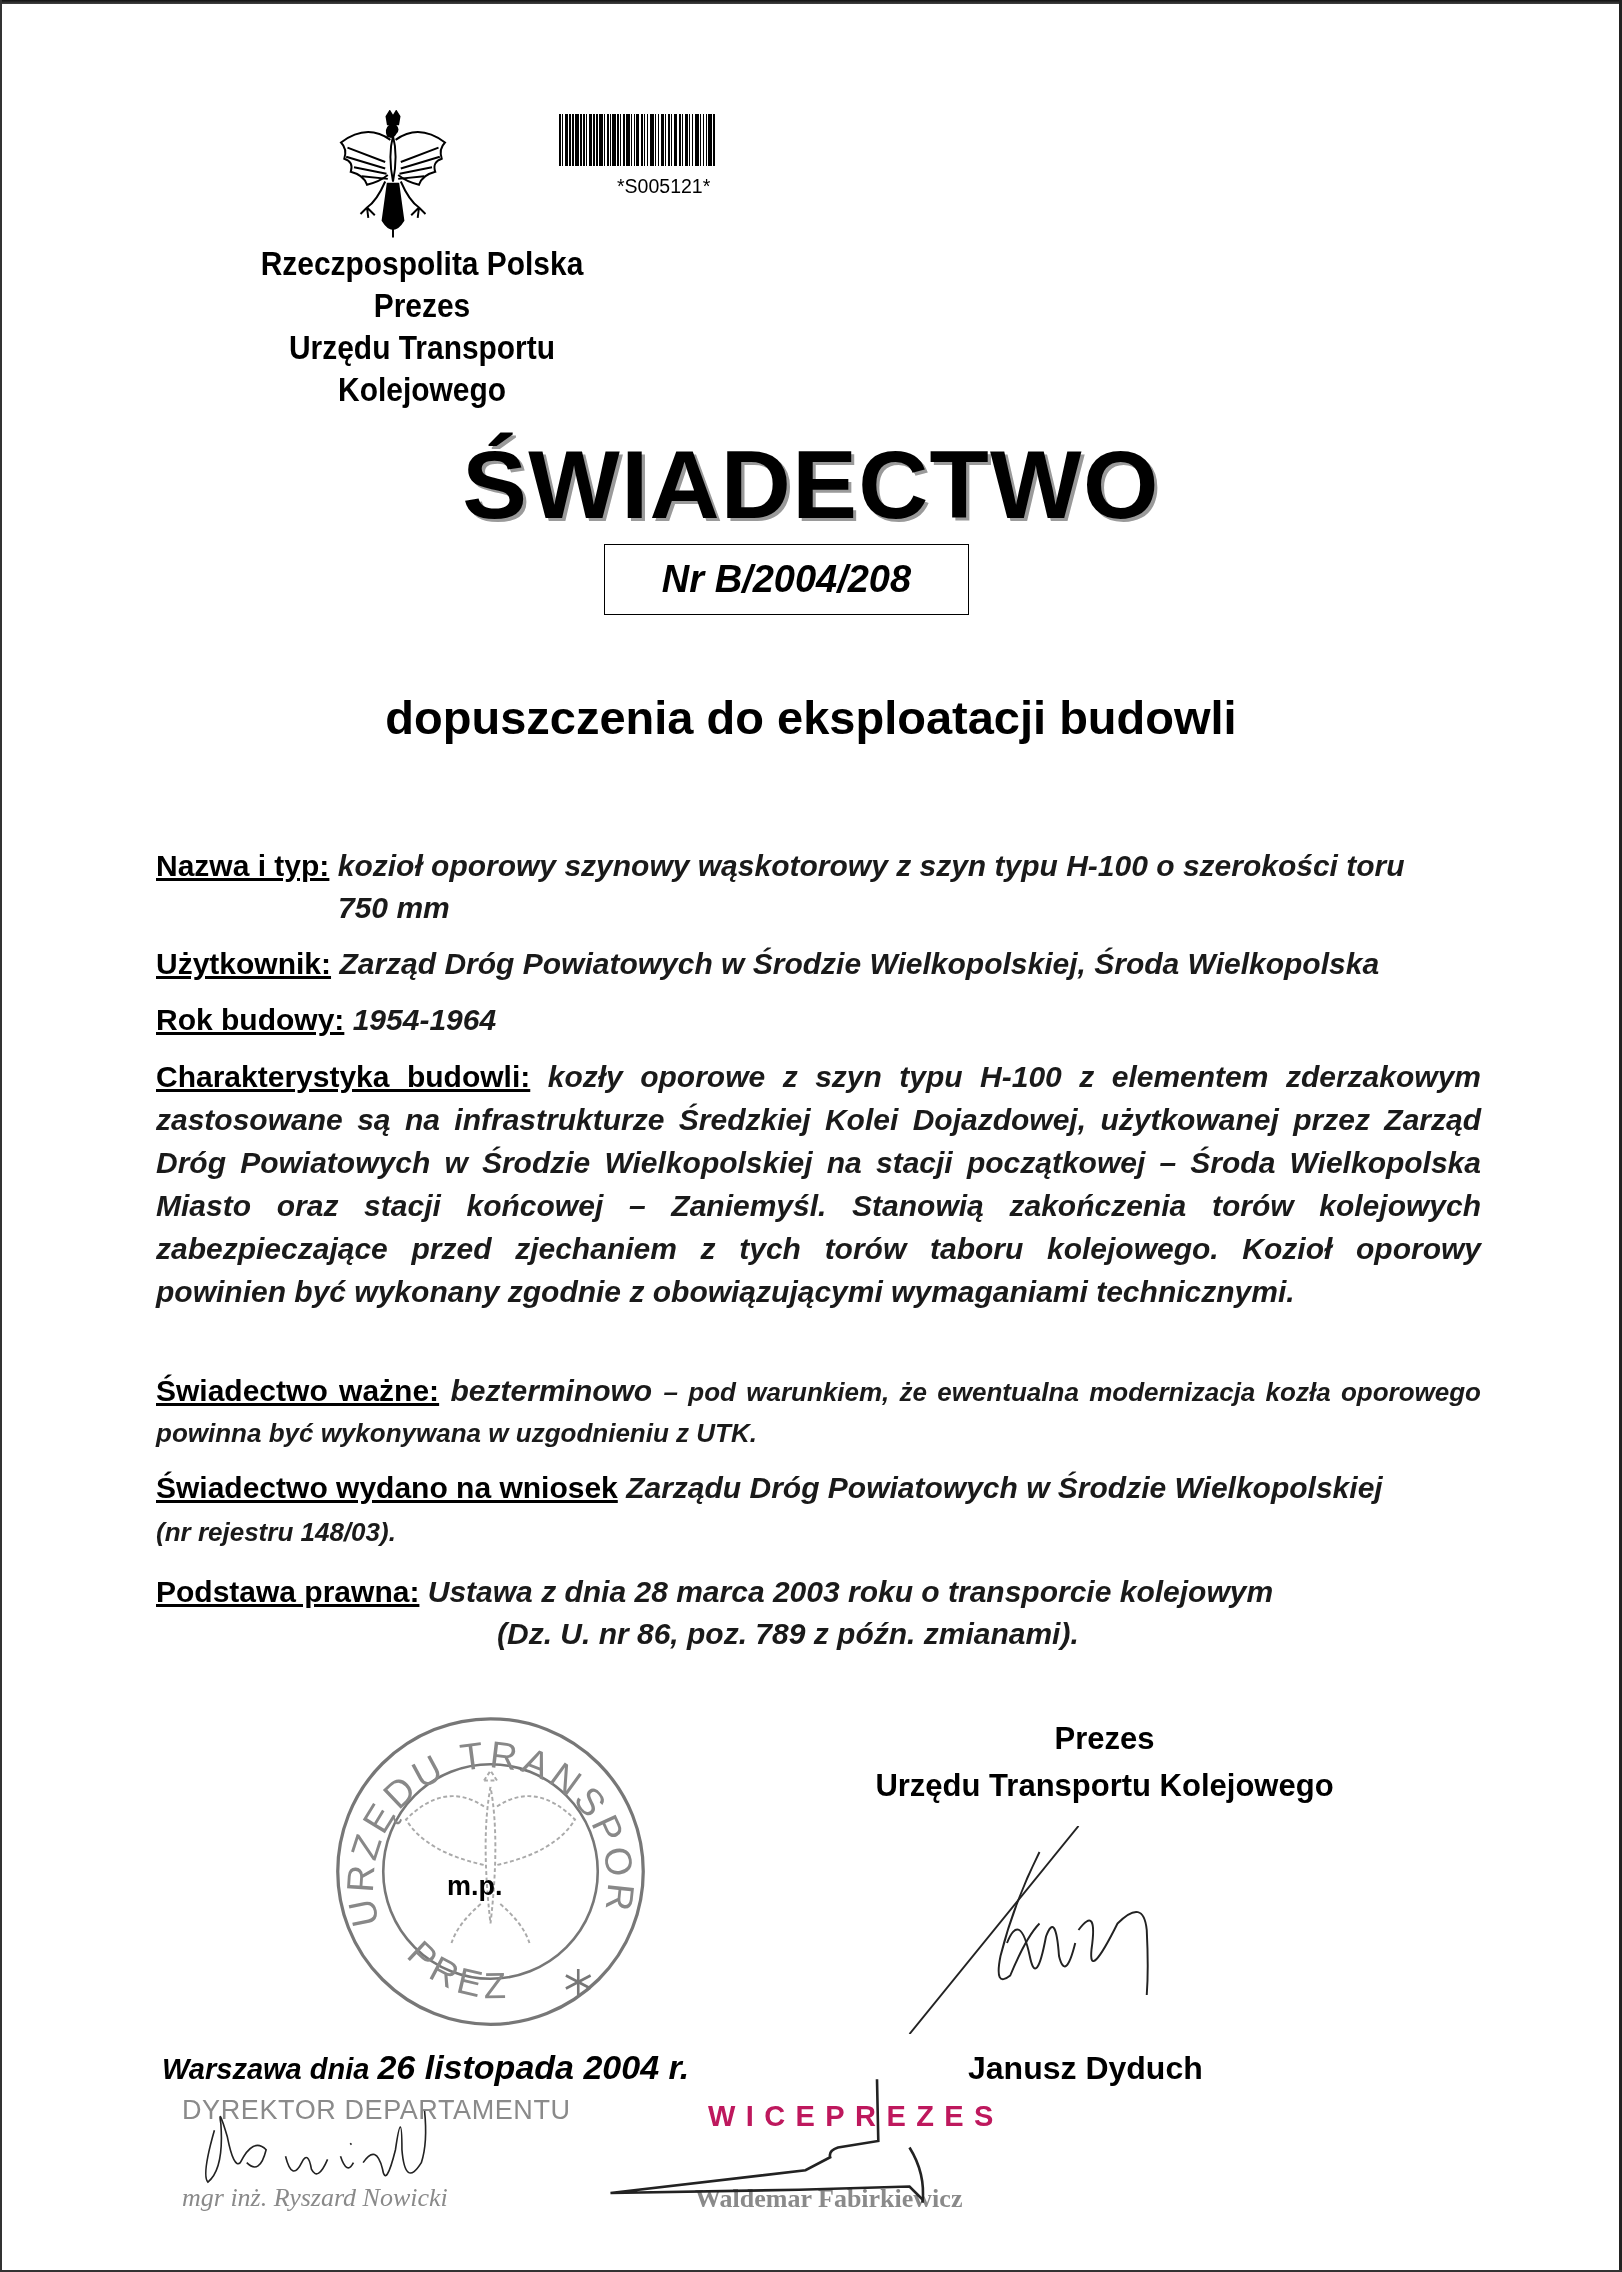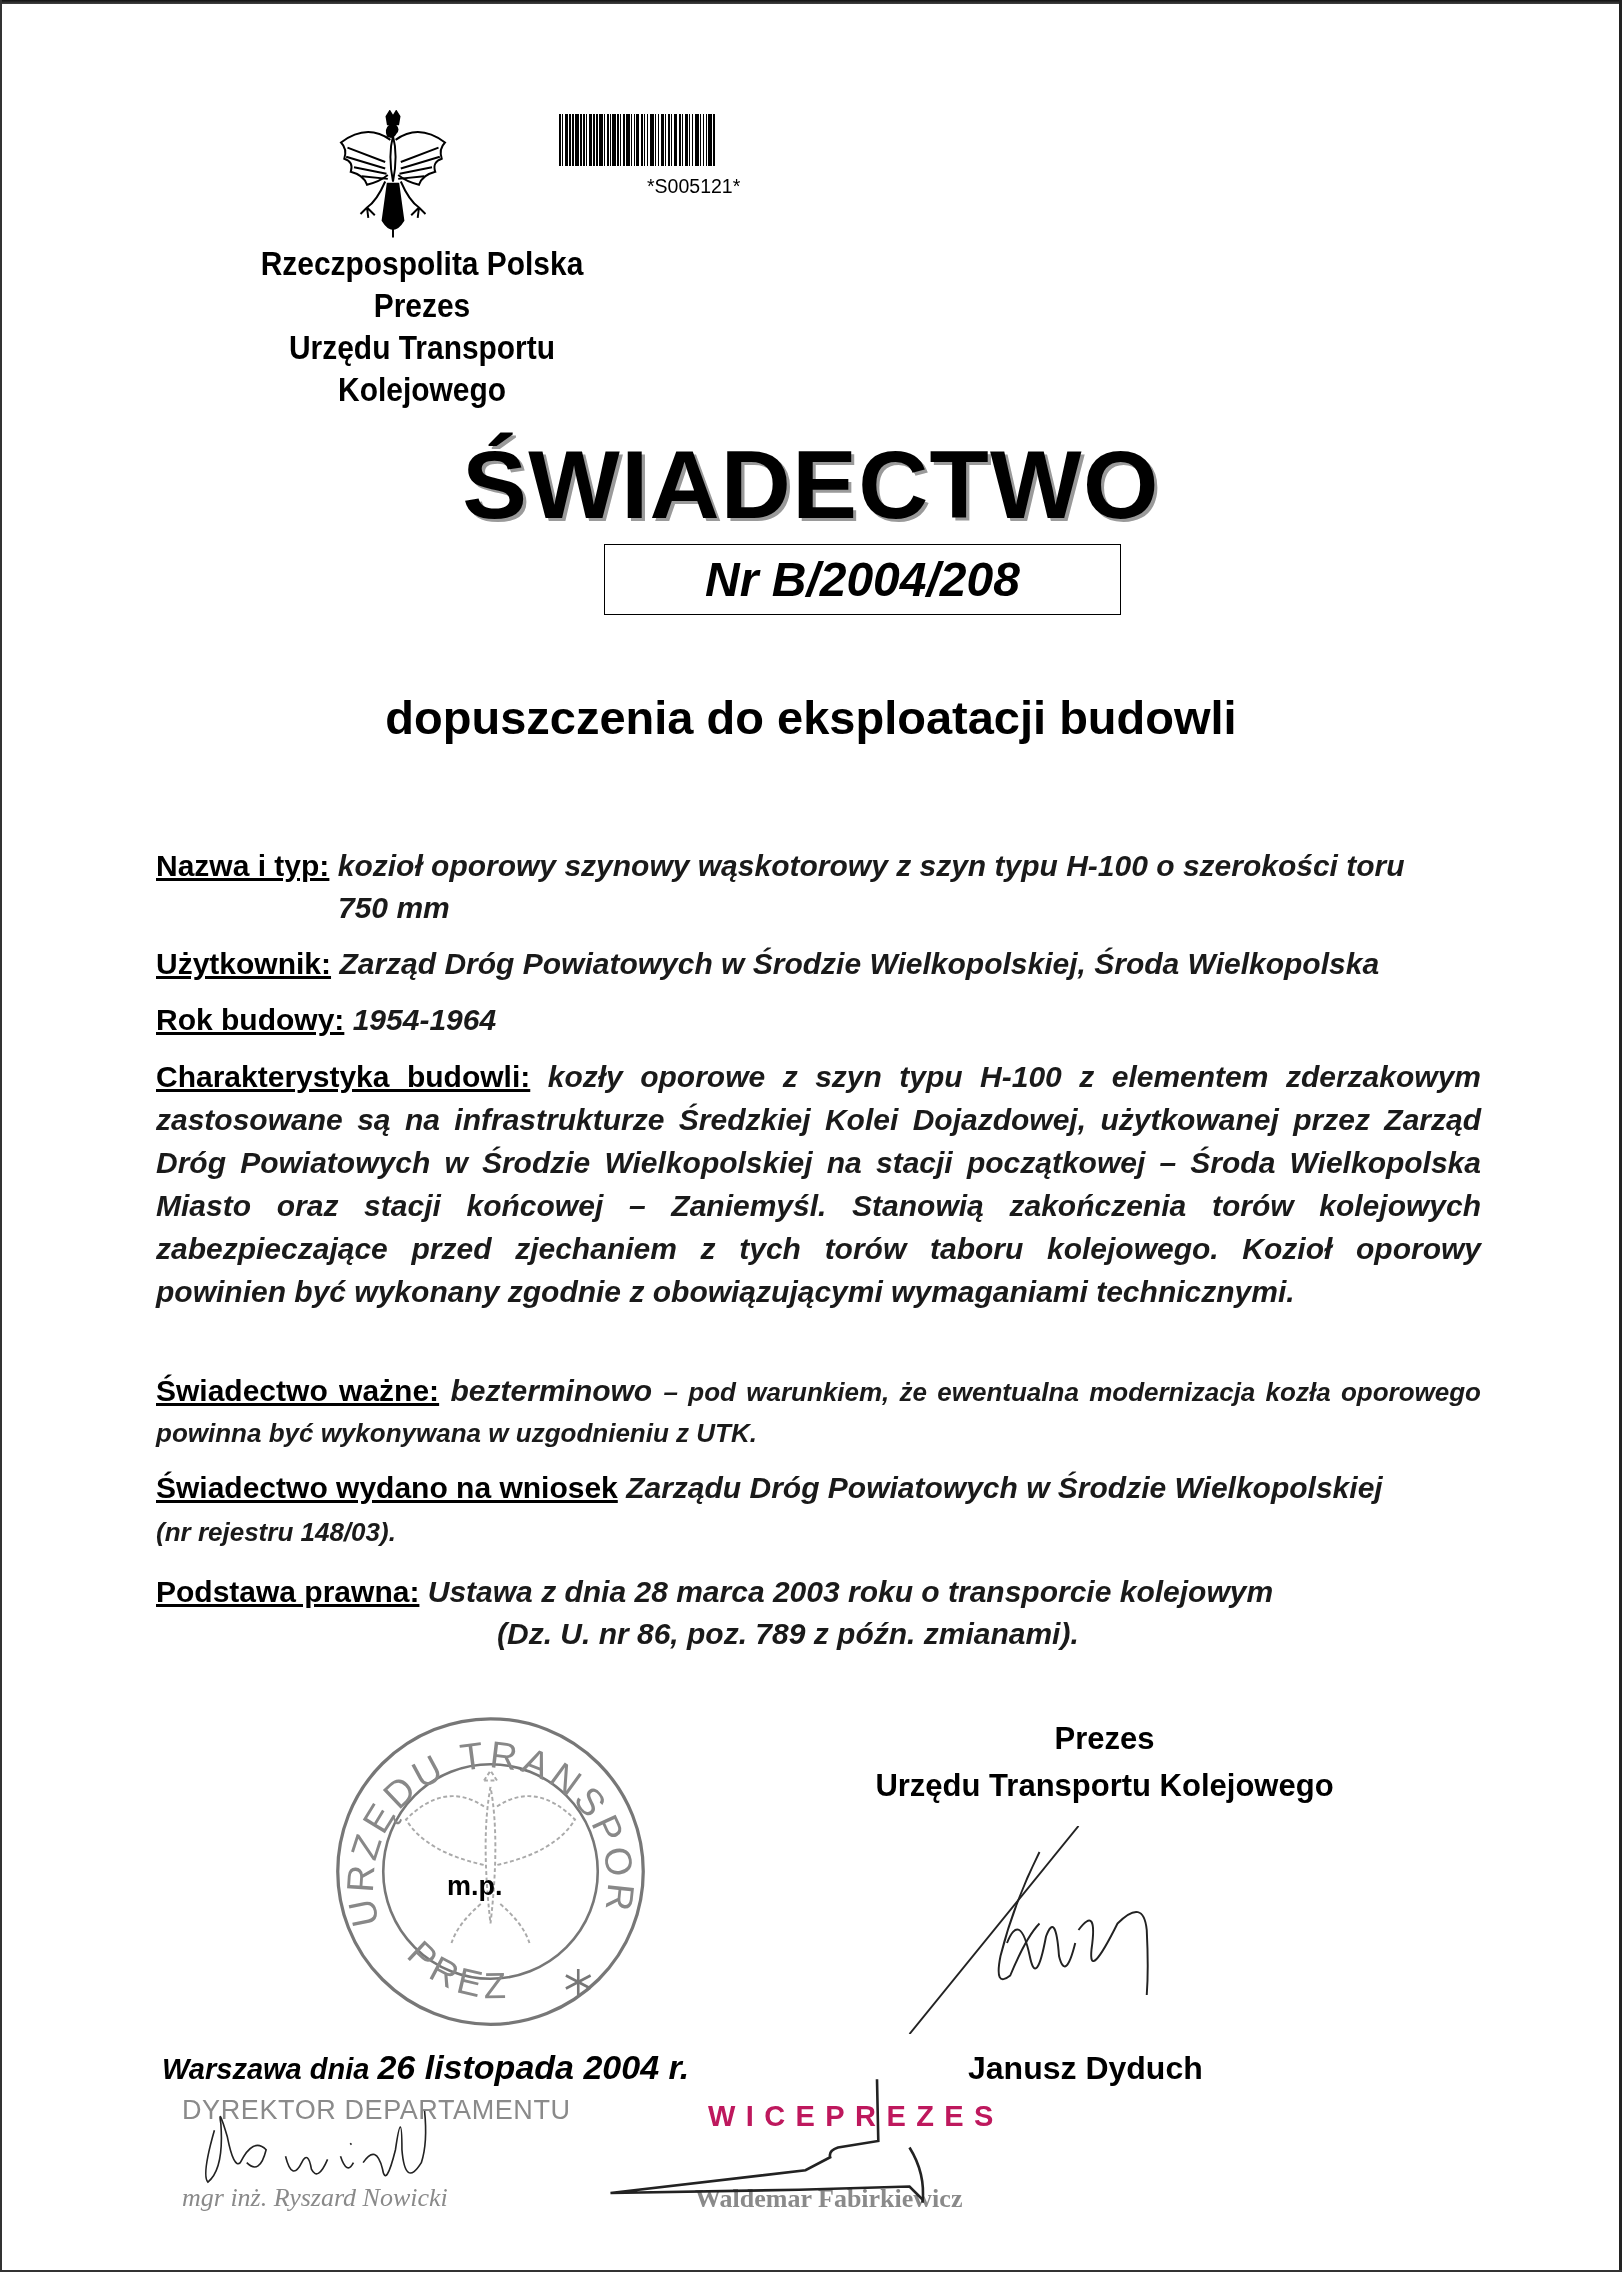--- a/index.html
+++ b/index.html
@@ -7,30 +7,30 @@
          font-family: "Liberation Sans", sans-serif; color: #000; }
   .page-edge-top { position: absolute; left: 0; top: 0; width: 1622px; height: 3.9px;
          background: linear-gradient(#111, #444); }
   .page-edge-right { position: absolute; right: 0; top: 0; width: 2.6px; height: 2273px; background: #222; }
   .page-edge-left { position: absolute; left: 0; top: 0; width: 1.9px; height: 2273px; background: #333; }
   .page-edge-bottom { position: absolute; left: 0; bottom: 0; width: 1622px; height: 3.2px; background: #333; }
 
   .eagle { position: absolute; left: 328px; top: 110px; width: 130px; height: 130px; }
   .barcode { position: absolute; left: 559px; top: 114px; width: 227px; height: 52px; display: flex; align-items: stretch; }
   .barcode span { display: block; background: #000; margin-right: 1.3px; }
-  .barcode-text { position: absolute; left: 617px; top: 175px; font-size: 19.5px; font-family: "Liberation Sans", sans-serif; margin-left: 30px; }
+  .barcode-text { position: absolute; left: 617px; top: 175px; font-size: 19.5px; font-family: "Liberation Sans", sans-serif; }
 
   .header-block { position: absolute; left: 188px; top: 242px; width: 468px; text-align: center;
       font-weight: bold; font-size: 34px; line-height: 42px; transform: scaleX(0.88); transform-origin: center top; }
 
   .title { position: absolute; left: 0; width: 1622px; top: 429px; text-align: center;
       font-weight: bold; font-size: 97px; letter-spacing: 1.3px; text-shadow: 3.2px 3.2px 0 #9a9a9a; }
-  .number-box { position: absolute; left: 604px; top: 544px; width: 517px; height: 71px;
+  .number-box { position: absolute; left: 604px; top: 544px; width: 365px; height: 71px;
       border: 1.9px solid #000; box-sizing: border-box; display: flex; align-items: center; justify-content: center;
-      font-weight: bold; font-style: italic; font-size: 48px; }
+      font-weight: bold; font-style: italic; font-size: 38px; }
 
   .subtitle { position: absolute; left: 0; width: 1622px; top: 689px; text-align: center;
       font-weight: bold; font-size: 47px; line-height: 57px; }
 
   .field { position: absolute; left: 156px; width: 1325px; font-size: 30px; line-height: 42px; text-align: justify; }
   .field .label { font-weight: bold; text-decoration: underline; }
   .field .value { font-style: italic; font-weight: bold; color: #1a1a1a; }
   .field .value.small { font-size: 26px; }
 
   .stamp { position: absolute; left: 328px; top: 1709px; width: 325px; height: 325px; }

